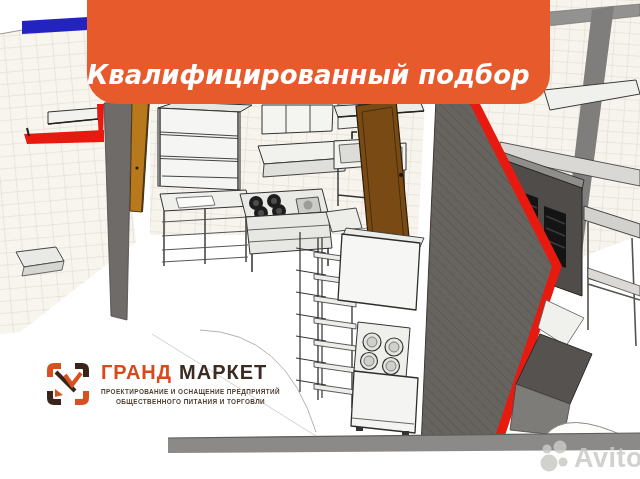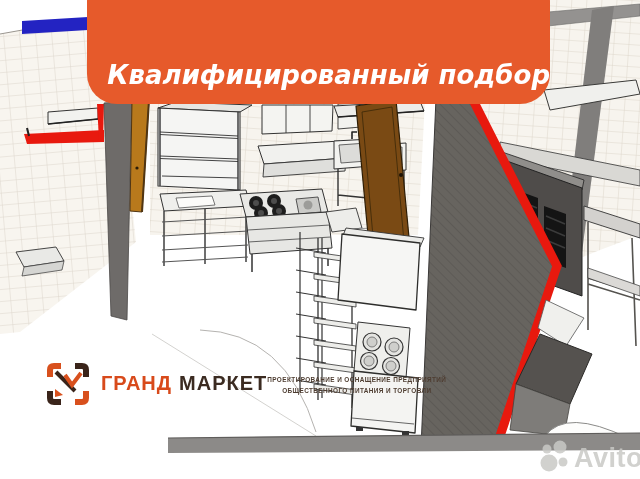--- a/index.html
+++ b/index.html
@@ -3,26 +3,26 @@
 <meta charset="utf-8">
 <style>
   html,body{margin:0;padding:0;background:#ffffff;}
   .stage{position:relative;width:640px;height:479px;background:#ffffff;overflow:hidden;
          font-family:"Liberation Sans",sans-serif;}
   .scene{position:absolute;left:0;top:0;}
   
   .banner{position:absolute;left:87px;top:-28px;width:463px;height:132px;
           background:#E65A2B;border-radius:30px;z-index:5;
           display:flex;align-items:flex-end;justify-content:center;}
-  .banner-text{width:100%;text-align:right;color:#ffffff;font-weight:bold;font-style:italic;
+  .banner-text{width:100%;text-align:left;color:#ffffff;font-weight:bold;font-style:italic;
                font-size:26px;line-height:33px;padding-bottom:12px;
                font-family:"DejaVu Sans",sans-serif;}
   
   .logo{position:absolute;left:44px;top:360px;z-index:6;display:flex;align-items:center;gap:9px;}
-  .logo-text{display:flex;}
+  .logo-text{display:flex;flex-direction:column;}
   .brand{font-size:20px;font-weight:bold;letter-spacing:1px;white-space:nowrap;
          font-family:"Liberation Sans",sans-serif;}
   .brand .w1{color:#D84A1B;}
   .brand .w2{color:#3B2B21;margin-left:7px;}
   .tagline{margin-top:3px;font-size:6.4px;font-weight:bold;letter-spacing:0.4px;
            color:#4E3D31;text-align:center;line-height:1.6;white-space:nowrap;}
   
   .watermark{position:absolute;left:536px;top:440px;z-index:7;display:flex;align-items:center;
              opacity:0.85;}
   .wm-text{font-size:27px;font-weight:bold;color:#C9C9C6;letter-spacing:0.5px;

